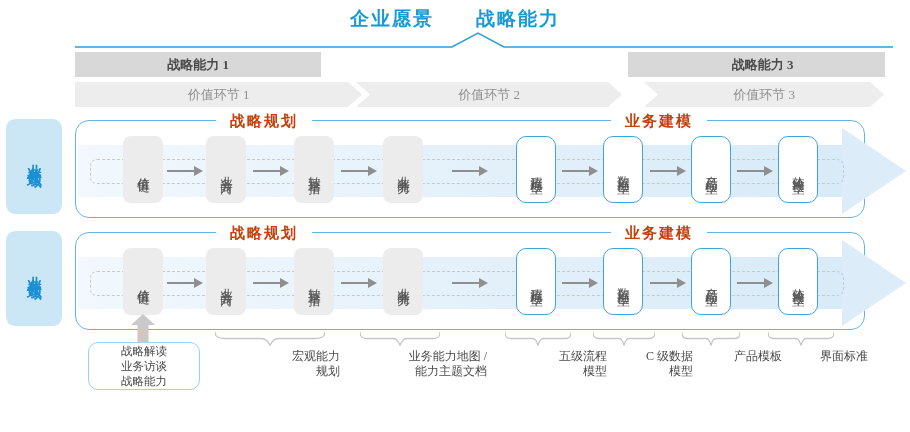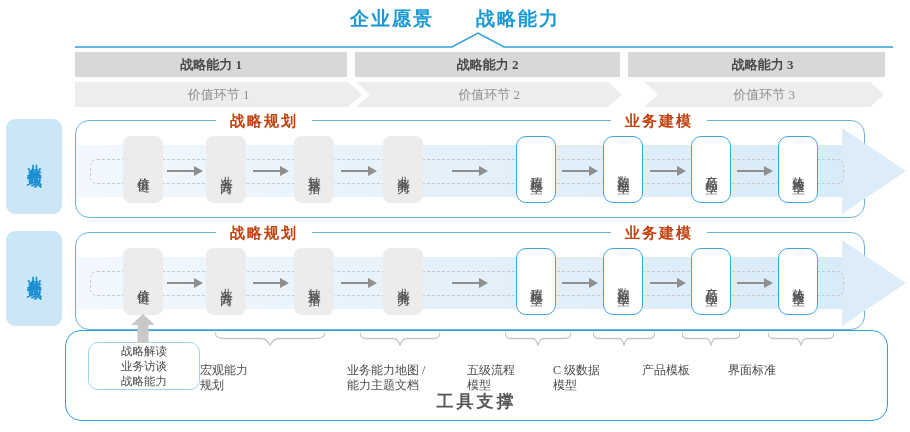--- a/index.html
+++ b/index.html
@@ -8,21 +8,21 @@
     font-family:Liberation Serif, serif; overflow:hidden;
   }
   
   .hdr { position:absolute; top:6px; left:0; width:100%; display:flex; justify-content:center; gap:42px; }
   .hdr span { font-size:19px; font-weight:bold; color:#1899d6; letter-spacing:2px; }
   .peakline { position:absolute; left:75px; top:30px; width:818px; height:20px; }
   
   .cap { position:absolute; top:52px; height:25px; background:#d8d8d8;
          display:flex; align-items:center; justify-content:center;
          font-size:13px; font-weight:bold; color:#4a4a4a; }
-  .cap1 { left:75px;  width:272px; }
+  .cap1 { left:75px;  width:246px; }
   .cap2 { left:355px; width:265px; }
   .cap3 { left:628px; width:245px;padding-left:12px; }
   
   .chev { position:absolute; top:82px; height:25px; background:#ededed;
           display:flex; align-items:center; justify-content:center;
           font-size:13px; color:#8e8e8e; }
   .chev1 { left:75px;  width:287px;
            clip-path:polygon(0 0, calc(100% - 14px) 0, 100% 50%, calc(100% - 14px) 100%, 0 100%); }
   .chev2 { left:356px; width:266px;
            clip-path:polygon(0 0, calc(100% - 14px) 0, 100% 50%, calc(100% - 14px) 100%, 0 100%, 14px 50%); }
@@ -67,51 +67,47 @@
                  font-size:17px; font-weight:bold; color:#555; letter-spacing:3px; }
   
   .practice { position:absolute; left:88px; top:342px; width:112px; height:48px; box-sizing:border-box;
               border:1.5px solid #9ed2ec; border-radius:10px; background:#fff;
               display:flex; flex-direction:column; justify-content:flex-end; align-items:center;
               font-size:11.5px; color:#4a4a4a; line-height:1.3; z-index:5; }
   .uparrow { position:absolute; left:131px; top:314px; width:24px; height:29px; z-index:6; }
   .brace { position:absolute; top:331px; height:15px; z-index:4; }
   .br1{left:215px;width:110px} .br2{left:360px;width:80px} .br3{left:505px;width:66px}
   .br4{left:593px;width:62px} .br5{left:682px;width:58px} .br6{left:768px;width:66px}
-  .note { position:absolute; top:363px; width:140px; text-align:left;
+  .note { position:absolute; top:349px; width:140px; text-align:right;
           font-size:12px; color:#4a4a4a; line-height:1.25; z-index:4; }
   .n1{left:200px} .n2{left:347px} .n3{left:467px} .n4{left:553px} .n5{left:642px} .n6{left:728px}
 </style>
 </head>
 <body>
 
 <div id="app">
 
   <div class="hdr">
     <span>企业愿景</span>
     <span>战略能力</span>
   </div>
   <svg class="peakline" viewBox="0 0 818 20">
     <polyline points="0,17 377,17 403,3 429,17 818,17" fill="none" stroke="#2e9fd8" stroke-width="1.5"></polyline>
   </svg>
 
   <div class="cap cap1">战略能力 1</div>
-  <div class="cap cap2">战略能力 2</div>
   <div class="cap cap3">战略能力 3</div>
 
   <div class="chev chev1">价值环节 1</div>
   <div class="chev chev2">价值环节 2</div>
   <div class="chev chev3">价值环节 3</div>
 
   <div class="domain dom1">业务领域 1</div>
   <div class="domain dom2">业务领域 2</div>
 
-  <div class="tools">
-    <div class="tools-label">工具支撑</div>
-  </div>
 
   <div class="lane lane1">
     <div class="band"></div>
     <svg class="bigarrow" viewBox="0 0 64 86" preserveAspectRatio="none">
       <polygon points="0,0 64,43 0,86" fill="#dcedf9"></polygon>
     </svg>
     <div class="track"></div>
     <div class="bx gray p1">价值链</div>
     <div class="bx gray p2">业务方向</div>
     <div class="bx gray p3">转型举措</div>

